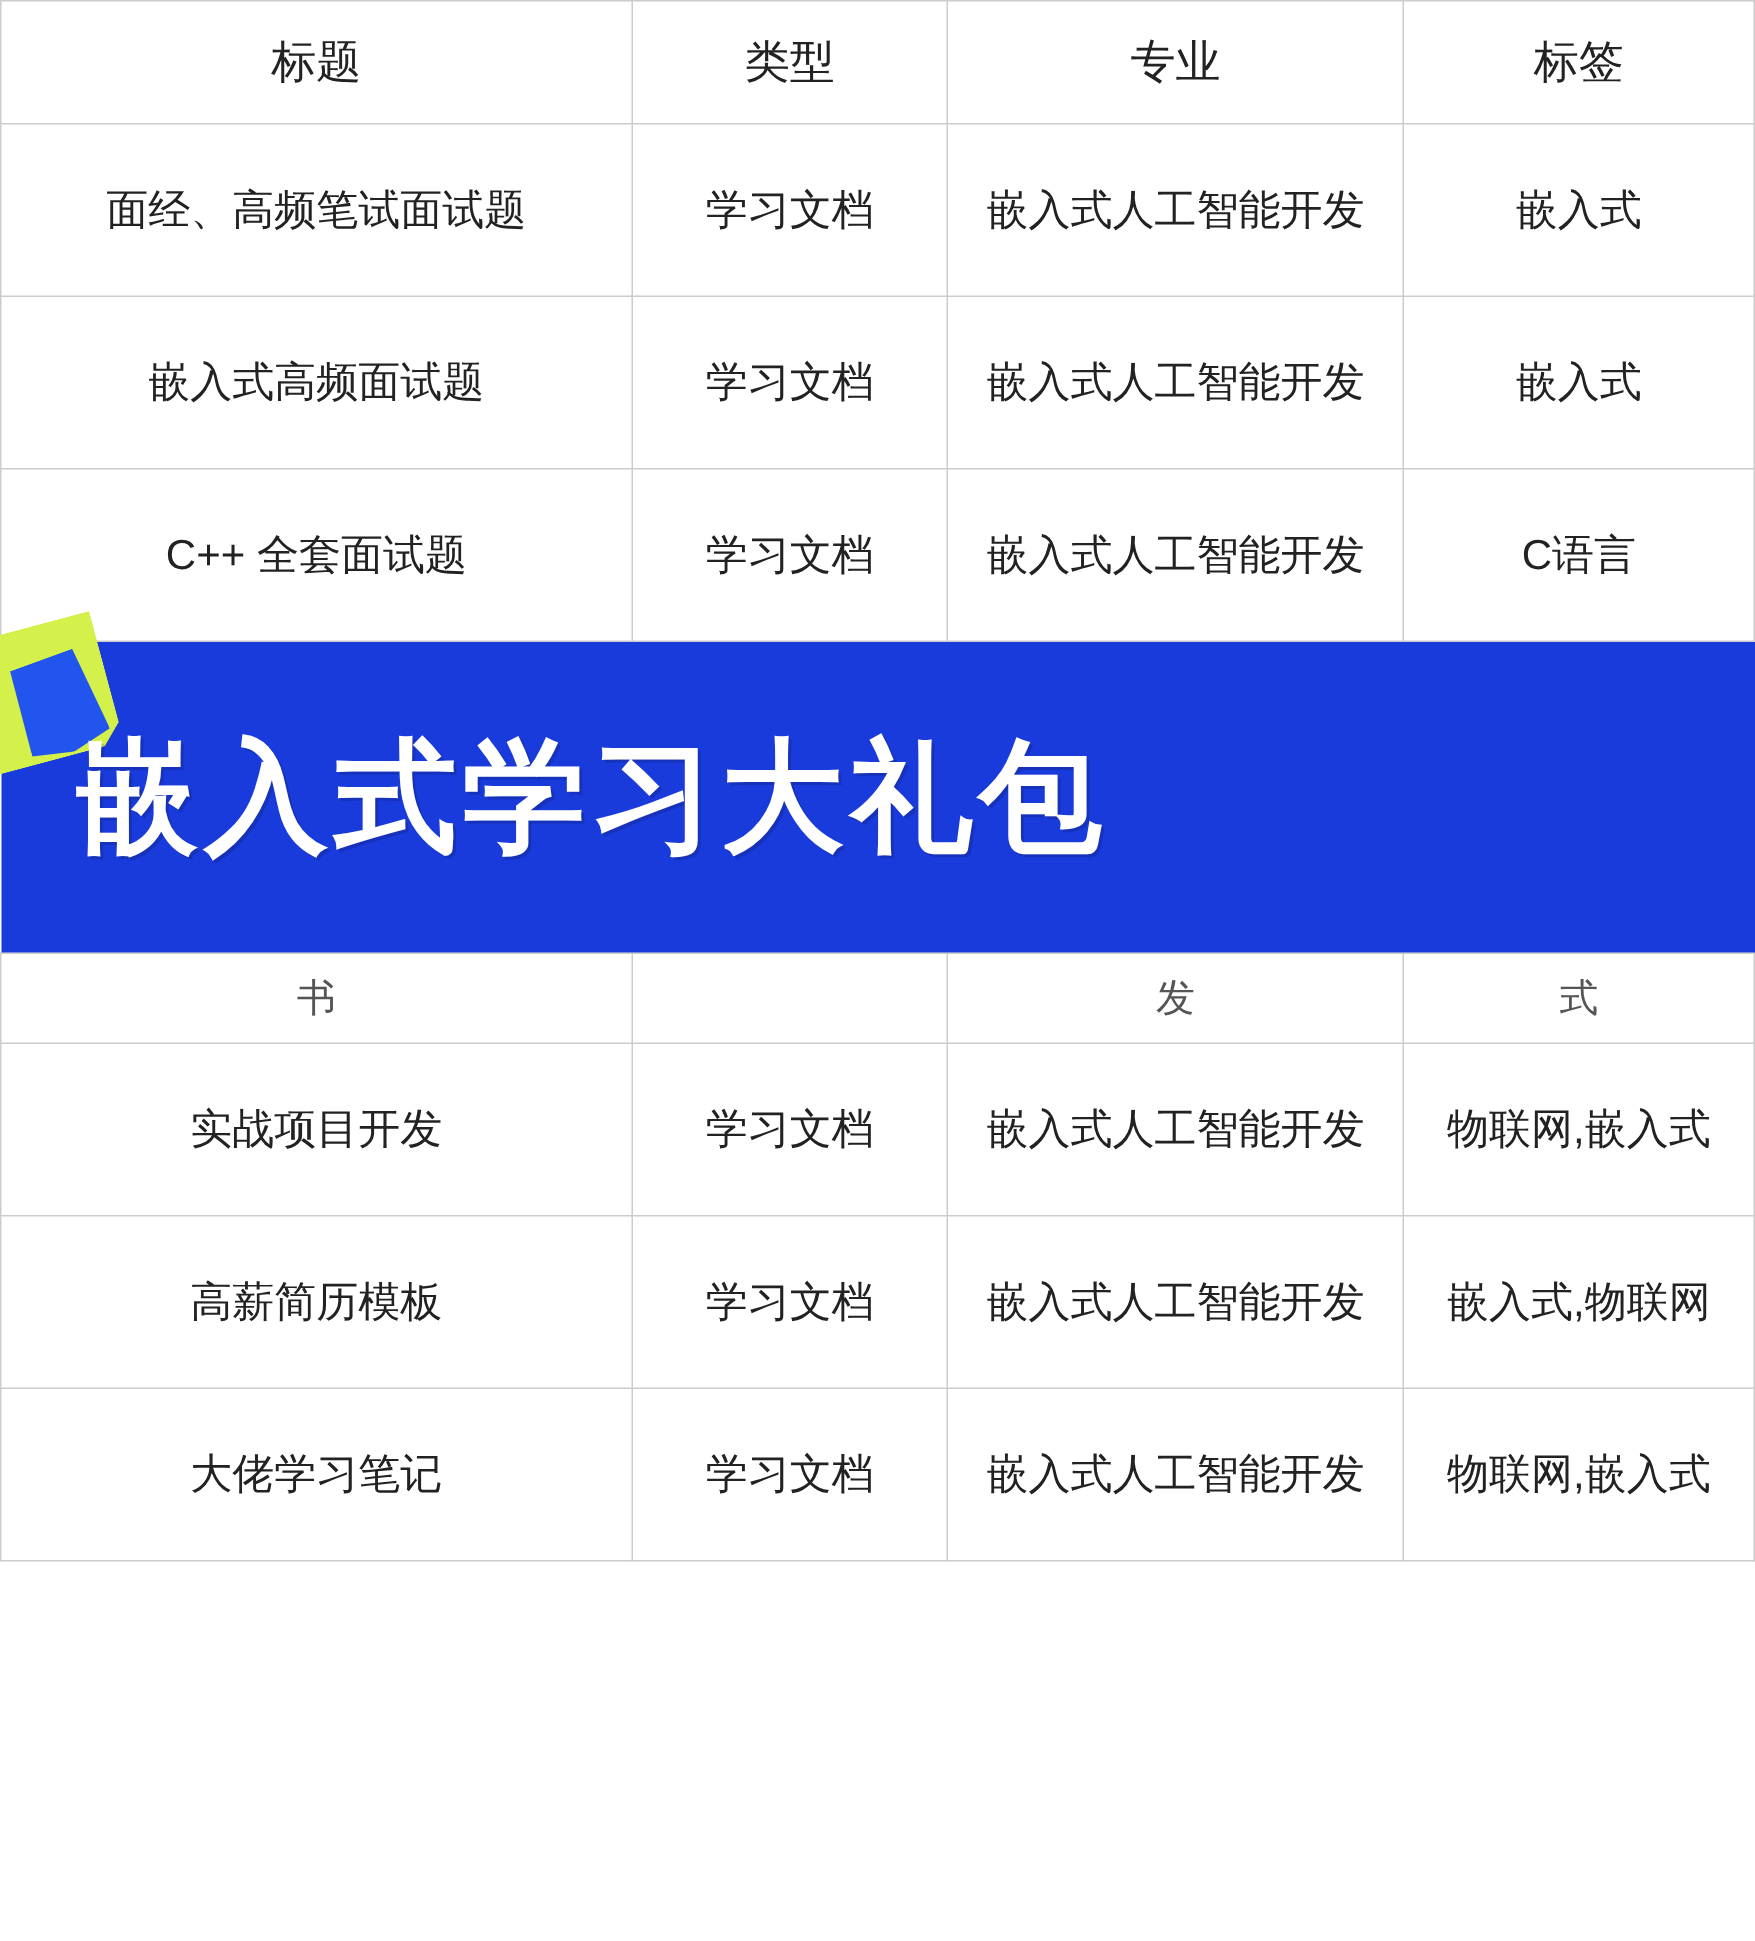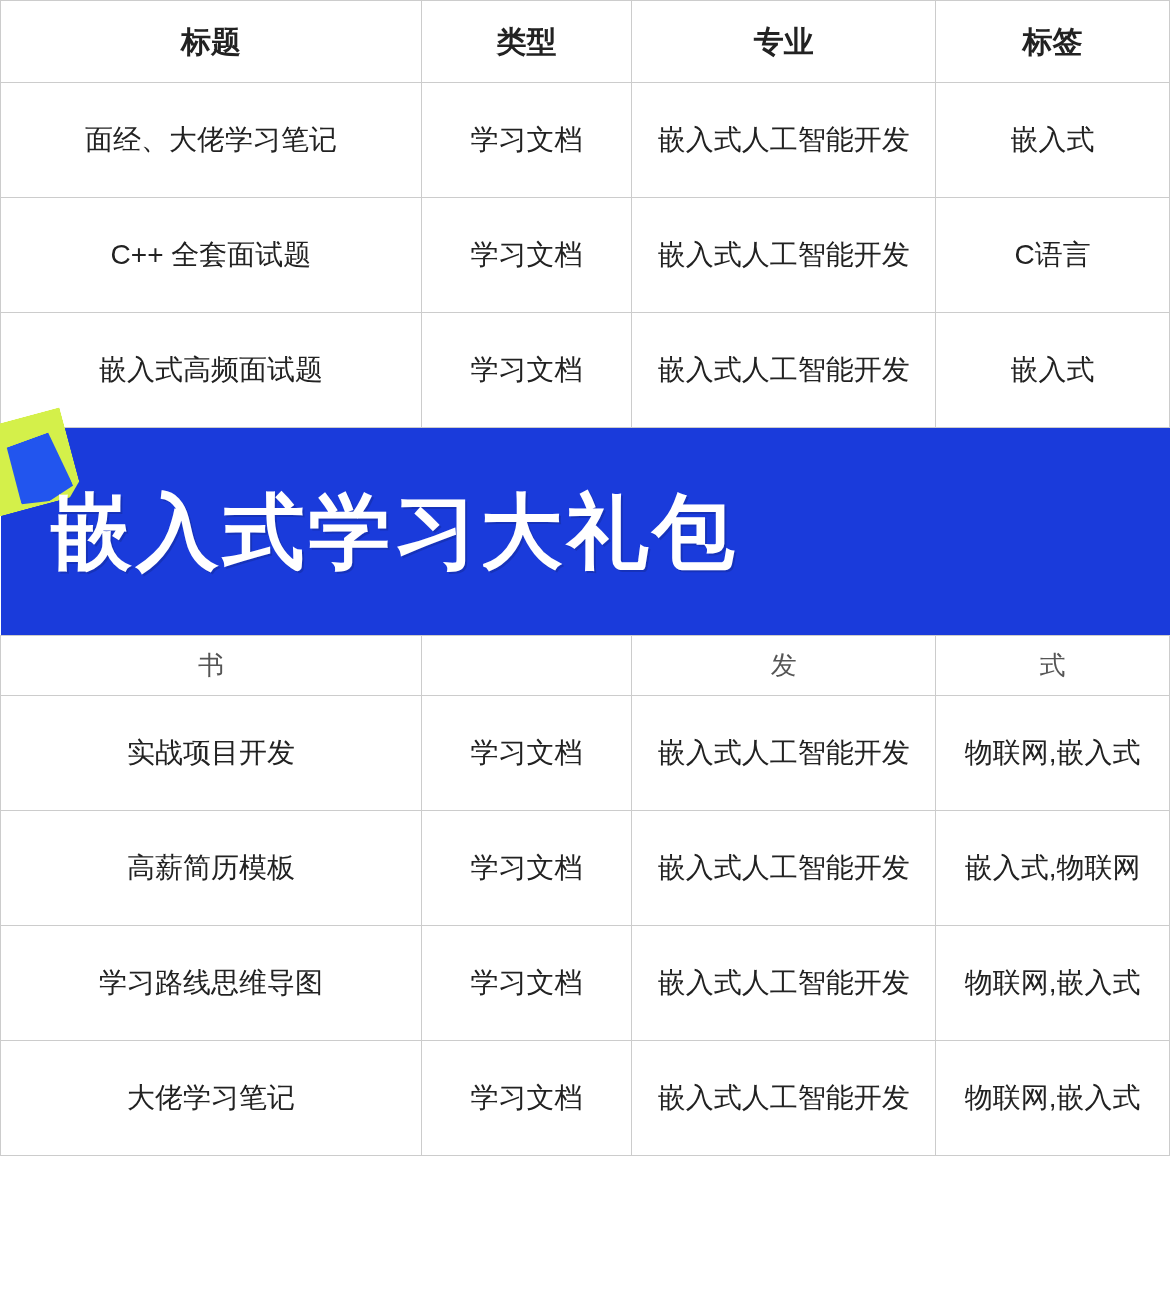--- a/index.html
+++ b/index.html
@@ -31,21 +31,21 @@
       border: 1px solid #ccc;
       text-align: center;
       vertical-align: middle;
       font-size: 28px;
       color: #222;
       line-height: 1.5;
     }
 
     th {
       padding: 18px 10px;
-      font-weight: bold;
+      font-weight: normal;
       background: #fff;
       font-size: 30px;
     }
 
     td {
       padding: 36px 10px;
     }
 
     col.col-title { width: 36%; }
     col.col-type  { width: 18%; }
@@ -130,36 +130,36 @@
     <thead>
       <tr>
         <th>标题</th>
         <th>类型</th>
         <th>专业</th>
         <th>标签</th>
       </tr>
     </thead>
     <tbody id="table-body">
     <tr>
-      <td>面经、大佬学习笔记</td>
+      <td>面经、高频笔试面试题</td>
+      <td>学习文档</td>
+      <td>嵌入式人工智能开发</td>
+      <td>嵌入式</td>
+    </tr>
+        <tr>
+      <td>嵌入式高频面试题</td>
       <td>学习文档</td>
       <td>嵌入式人工智能开发</td>
       <td>嵌入式</td>
     </tr>
         <tr>
       <td>C++ 全套面试题</td>
       <td>学习文档</td>
       <td>嵌入式人工智能开发</td>
       <td>C语言</td>
-    </tr>
-        <tr>
-      <td>嵌入式高频面试题</td>
-      <td>学习文档</td>
-      <td>嵌入式人工智能开发</td>
-      <td>嵌入式</td>
     </tr>
         <tr class="banner-row">
     <td colspan="4">
       <div class="banner-bg">
         <div class="banner-sticky"></div>
         <div class="banner-sticky-blue"></div>
         <span class="banner-text">嵌入式学习大礼包</span>
       </div>
     </td>
   </tr>
@@ -175,26 +175,20 @@
       <td>嵌入式人工智能开发</td>
       <td>物联网,嵌入式</td>
     </tr>
         <tr>
       <td>高薪简历模板</td>
       <td>学习文档</td>
       <td>嵌入式人工智能开发</td>
       <td>嵌入式,物联网</td>
     </tr>
         <tr>
-      <td>学习路线思维导图</td>
-      <td>学习文档</td>
-      <td>嵌入式人工智能开发</td>
-      <td>物联网,嵌入式</td>
-    </tr>
-        <tr>
       <td>大佬学习笔记</td>
       <td>学习文档</td>
       <td>嵌入式人工智能开发</td>
       <td>物联网,嵌入式</td>
     </tr>
       </tbody>
   </table>
 </div>
 
 </body></html>

